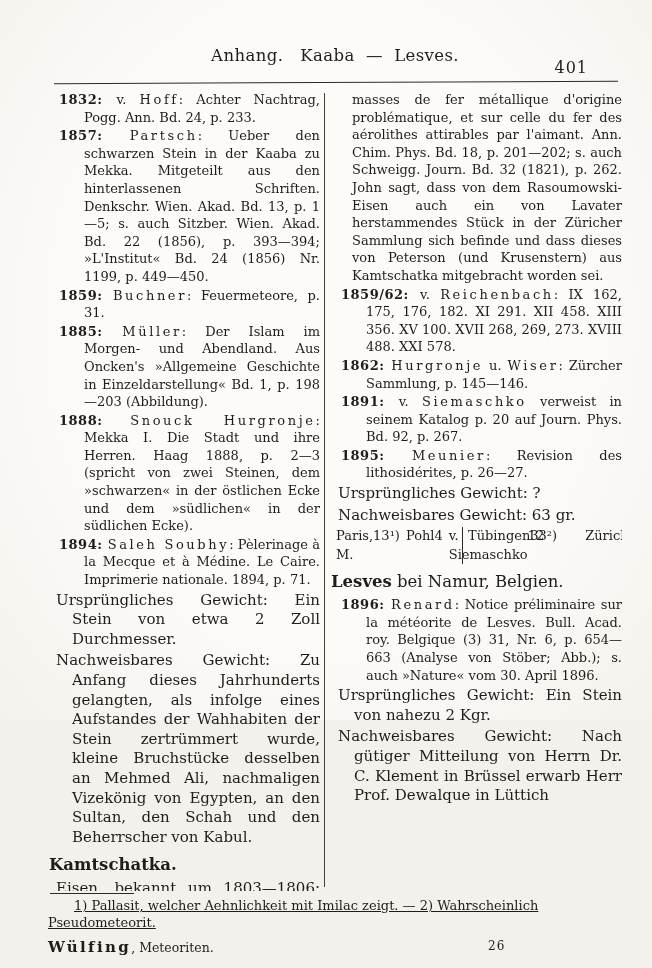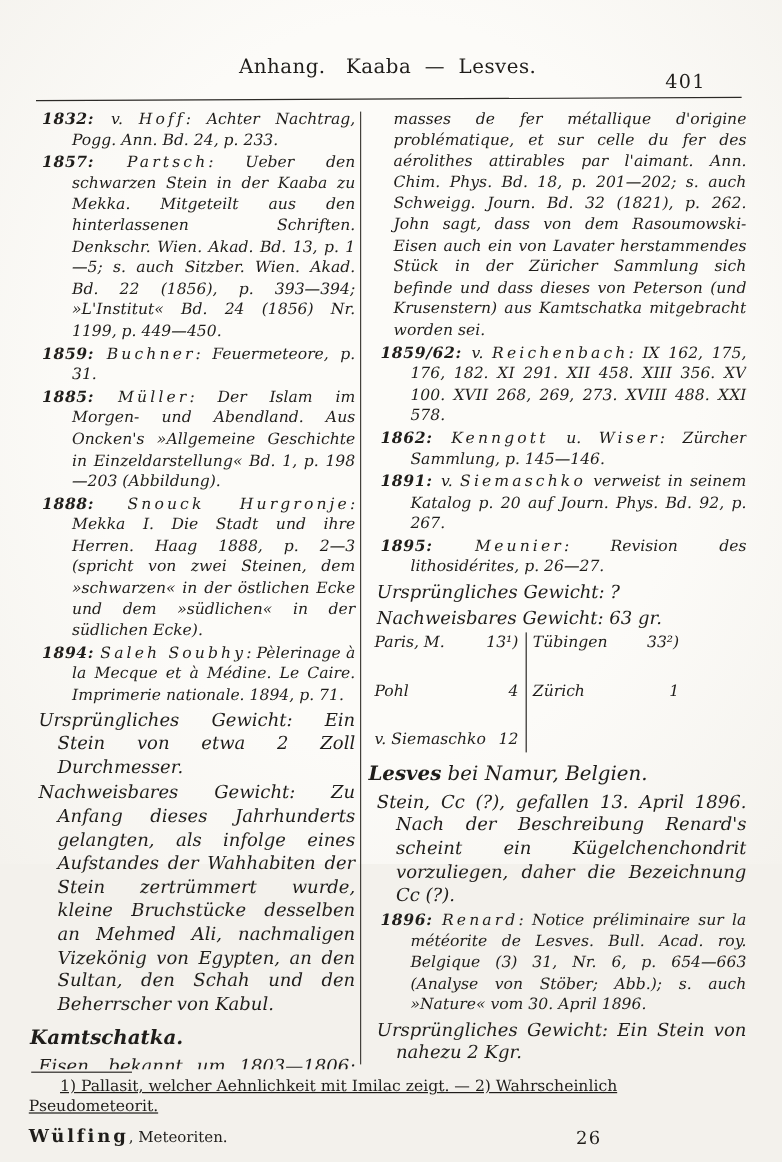--- a/index.html
+++ b/index.html
@@ -4,34 +4,34 @@
 <style>
   html,body{margin:0;padding:0;}
   body{
     width:652px;height:968px;overflow:hidden;
     background:#f3f1ec;
     font-family:"DejaVu Serif","Liberation Serif",serif;
     color:#1f1d1a;
   }
   .paper{
     position:relative;width:652px;height:720px;box-sizing:border-box;
-    padding:46px 30px 0 24px;
+    padding:46px 30px 0 48px;
     background:radial-gradient(ellipse at 50% 45%, #fcfbf8 55%, #f4f2ed 100%);
   }
   
   .header{position:relative;height:26px;}
   .running-title{
     display:block;text-align:center;font-size:16.5px;letter-spacing:.4px;
     white-space:pre;
   }
   .page-number{position:absolute;right:34px;top:12px;font-size:16px;letter-spacing:1px;}
   .header-rule{height:0;border-top:1.6px solid #2c2a27;margin:10px 4px 0 6px;transform:rotate(-.25deg);}
   
   .columns{display:flex;align-items:stretch;margin-top:8px;height:800px;overflow:hidden;}
-  .col{box-sizing:border-box;font-style:italic;}
+  .col{box-sizing:border-box;}
   .col-left{width:272px;}
   .col-divider{width:1px;background:#44413c;margin:2px 5px 4px 4px;}
   .col-right{flex:1;}
   p{margin:0;}
   
   .bib, .bib-cont{
     font-size:13px;line-height:17.6px;text-align:justify;
     margin-bottom:1px;
   }
   .bib{margin-left:11px;padding-left:25px;text-indent:-25px;}
@@ -43,33 +43,33 @@
   .main{
     font-size:15px;line-height:19.6px;text-align:justify;
     margin:2px 0 2px 8px;padding-left:16px;text-indent:-16px;
   }
   .heading{
     font-size:16.5px;line-height:22px;font-weight:400;
     margin:7px 0 3px 1px;
   }
   
   .weight-table{display:flex;margin:2px 0 3px 6px;font-size:13px;line-height:18.5px;}
-  .wt-col{display:flex;flex-direction:column;gap:22px;}
+  .wt-col{display:flex;flex-direction:row;}
   .wt-left{width:126px;}
   .wt-right{width:150px;border-left:1.2px solid #2c2a27;padding-left:5px;}
   .wt-row{display:flex;justify-content:space-between;}
   .wt-num{padding-right:6px;}
   .wt-right .wt-num{padding-right:28px;}
   
   .footnote-rule{width:84px;border-top:1.2px solid #2c2a27;margin:2px 0 0 2px;}
   .footnote{font-size:13px;line-height:17px;margin-top:3px;text-indent:26px;text-decoration:underline;}
   .footer{position:relative;margin-top:7px;font-size:13px;}
   .footer .sperr{letter-spacing:2.4px;font-weight:700;font-size:15px;}
   .footer-rest{font-size:12.5px;}
-  .sheet-number{position:absolute;left:456px;top:1px;font-size:15px;letter-spacing:1px;}
+  .sheet-number{position:absolute;left:440px;top:1px;font-size:12px;letter-spacing:1px;}
 </style>
 </head>
 <body>
 
 <div class="paper">
   <div class="header">
     <span class="running-title">Anhang.   Kaaba  —  Lesves.</span>
     <span class="page-number">401</span>
   </div>
   <div class="header-rule"></div>
@@ -84,21 +84,21 @@
         <p class="bib"><span class="seg-y">1894: </span><span class="seg-s">Saleh Soubhy</span><span class="seg-p">: Pèlerinage à la Mecque et à Médine. Le Caire. Imprimerie nationale. 1894, p. 71.</span></p>
         <p class="main"><span class="seg-p">Ursprüngliches Gewicht: Ein Stein von etwa 2 Zoll Durchmesser.</span></p>
         <p class="main"><span class="seg-p">Nachweisbares Gewicht: Zu Anfang dieses Jahrhunderts gelangten, als infolge eines Aufstandes der Wahhabiten der Stein zertrümmert wurde, kleine Bruchstücke desselben an Mehmed Ali, nachmaligen Vizekönig von Egypten, an den Sultan, den Schah und den Beherrscher von Kabul.</span></p>
         <p class="heading"><span class="seg-b">Kamtschatka.</span></p>
         <p class="main"><span class="seg-p">Eisen, bekannt um 1803—1806; höchst wahrscheinlich pseudometeorisch.</span></p>
       </div>
     <div class="col-divider"></div>
     <div class="col col-right" id="col-right">
         <p class="bib-cont"><span class="seg-p">masses de fer métallique d'origine problématique, et sur celle du fer des aérolithes attirables par l'aimant. Ann. Chim. Phys. Bd. 18, p. 201—202; s. auch Schweigg. Journ. Bd. 32 (1821), p. 262. John sagt, dass von dem Rasoumowski-Eisen auch ein von Lavater herstammendes Stück in der Züricher Sammlung sich befinde und dass dieses von Peterson (und Krusenstern) aus Kamtschatka mitgebracht worden sei.</span></p>
         <p class="bib"><span class="seg-y">1859/62: </span><span class="seg-p">v. </span><span class="seg-s">Reichenbach</span><span class="seg-p">: IX 162, 175, 176, 182. XI 291. XII 458. XIII 356. XV 100. XVII 268, 269, 273. XVIII 488. XXI 578.</span></p>
-        <p class="bib"><span class="seg-y">1862: </span><span class="seg-s">Kenngott</span><span class="seg-p"> u. </span><span class="seg-s">Wiser</span><span class="seg-p">: Zürcher Sammlung, p. 145—146.</span></p>
+        <p class="bib"><span class="seg-y">1862: </span><span class="seg-s">Hurgronje</span><span class="seg-p"> u. </span><span class="seg-s">Wiser</span><span class="seg-p">: Zürcher Sammlung, p. 145—146.</span></p>
         <p class="bib"><span class="seg-y">1891: </span><span class="seg-p">v. </span><span class="seg-s">Siemaschko</span><span class="seg-p"> verweist in seinem Katalog p. 20 auf Journ. Phys. Bd. 92, p. 267.</span></p>
         <p class="bib"><span class="seg-y">1895: </span><span class="seg-s">Meunier</span><span class="seg-p">: Revision des lithosidérites, p. 26—27.</span></p>
         <p class="main"><span class="seg-p">Ursprüngliches Gewicht: ?</span></p>
         <p class="main"><span class="seg-p">Nachweisbares Gewicht: 63 gr.</span></p>
         <div class="weight-table">
           <div class="wt-col wt-left">
             <div class="wt-row">
               <span class="wt-name">Paris, M.</span>
               <span class="wt-num">13¹)</span>
             </div>
@@ -120,21 +120,20 @@
               <span class="wt-name">Zürich</span>
               <span class="wt-num">1</span>
             </div>
             <div class="wt-row">
               <span class="wt-name"></span>
               <span class="wt-num"></span>
             </div>
           </div>
         </div>
         <p class="heading"><span class="seg-b">Lesves</span><span class="seg-p"> bei Namur, Belgien.</span></p>
-        <p class="main"><span class="seg-p">Stein, Cc (?), gefallen 13. April 1896. Nach der Beschreibung Renard's scheint ein Kügelchenchondrit vorzuliegen, daher die Bezeichnung Cc (?).</span></p>
         <p class="bib"><span class="seg-y">1896: </span><span class="seg-s">Renard</span><span class="seg-p">: Notice préliminaire sur la météorite de Lesves. Bull. Acad. roy. Belgique (3) 31, Nr. 6, p. 654—663 (Analyse von Stöber; Abb.); s. auch »Nature« vom 30. April 1896.</span></p>
         <p class="main"><span class="seg-p">Ursprüngliches Gewicht: Ein Stein von nahezu 2 Kgr.</span></p>
         <p class="main"><span class="seg-p">Nachweisbares Gewicht: Nach gütiger Mitteilung von Herrn Dr. C. Klement in Brüssel erwarb Herr Prof. Dewalque in Lüttich</span></p>
       </div>
   </div>
 
   <div class="footnote-rule"></div>
   <p class="footnote">1) Pallasit, welcher Aehnlichkeit mit Imilac zeigt.  —  2) Wahrscheinlich Pseudometeorit.</p>
 
   <div class="footer">

